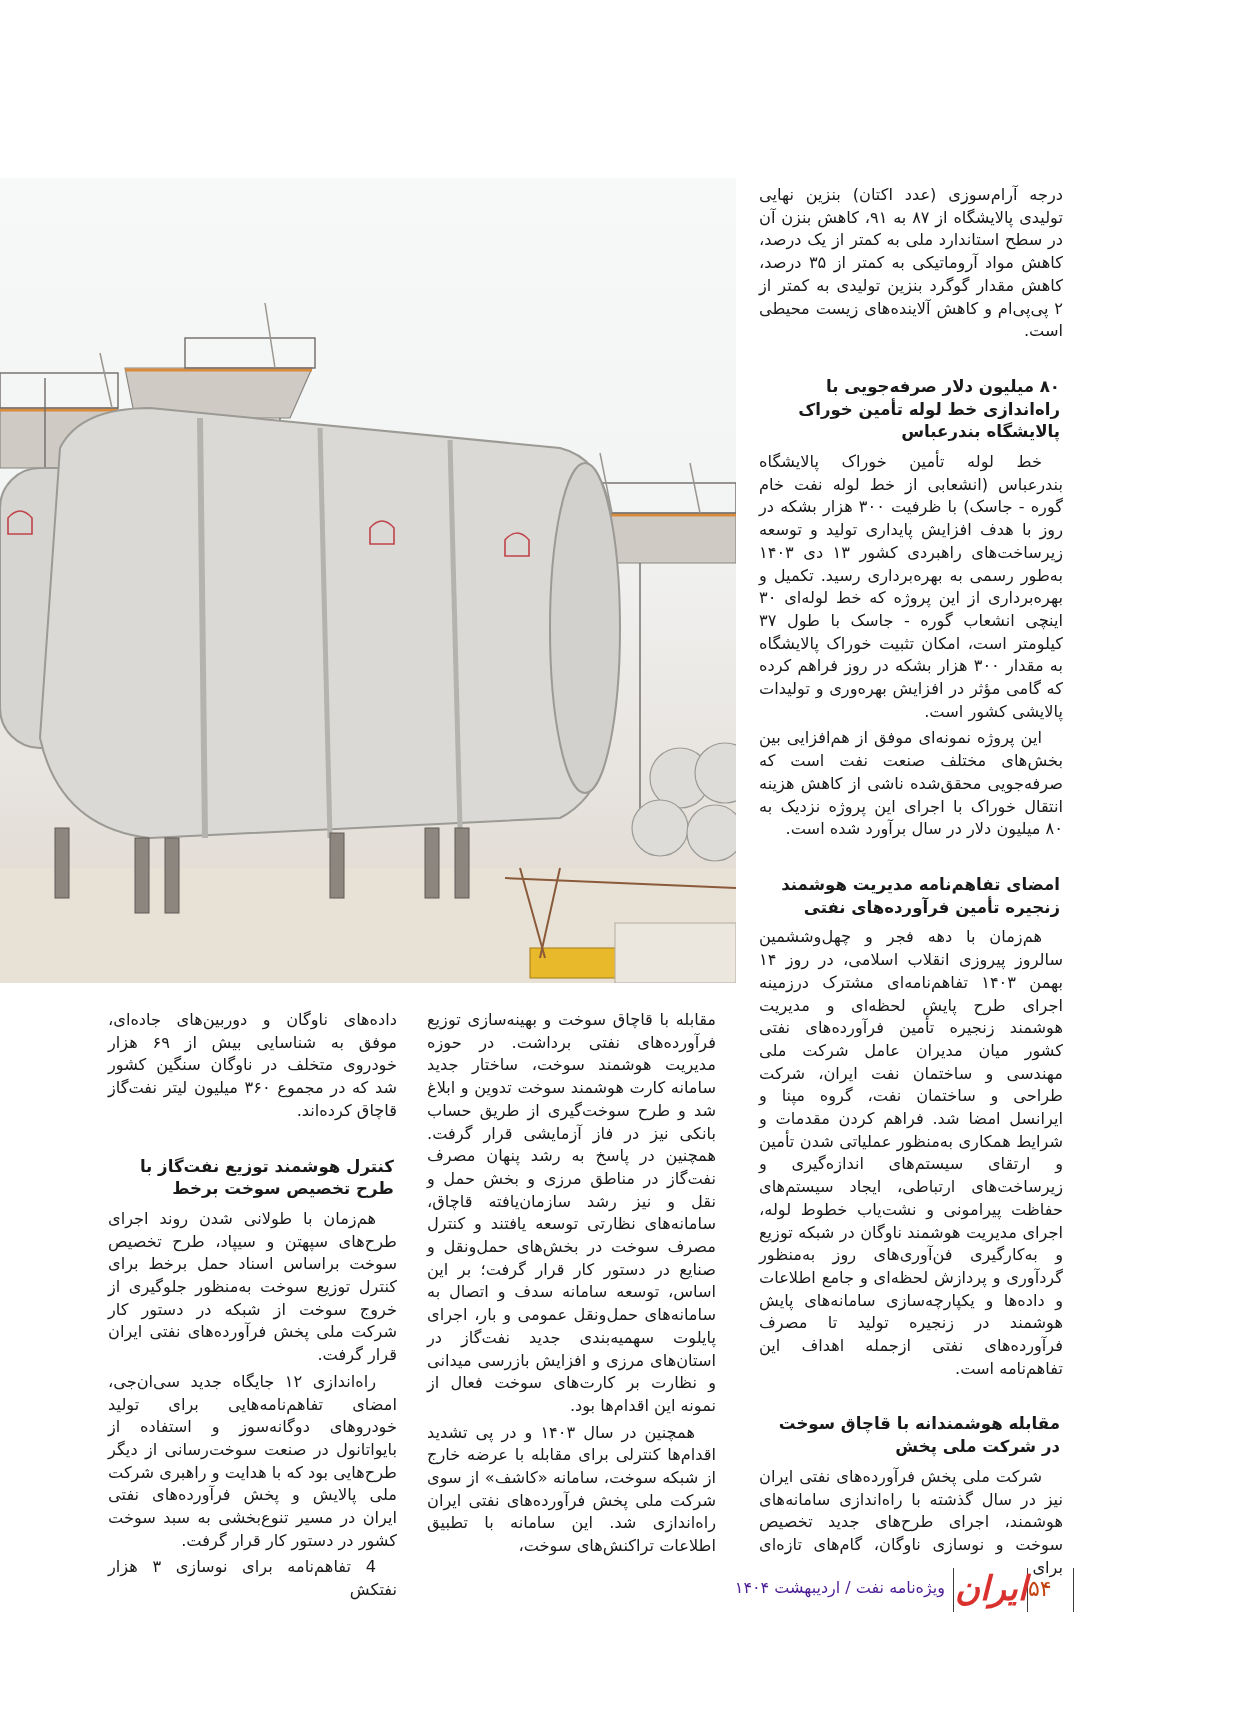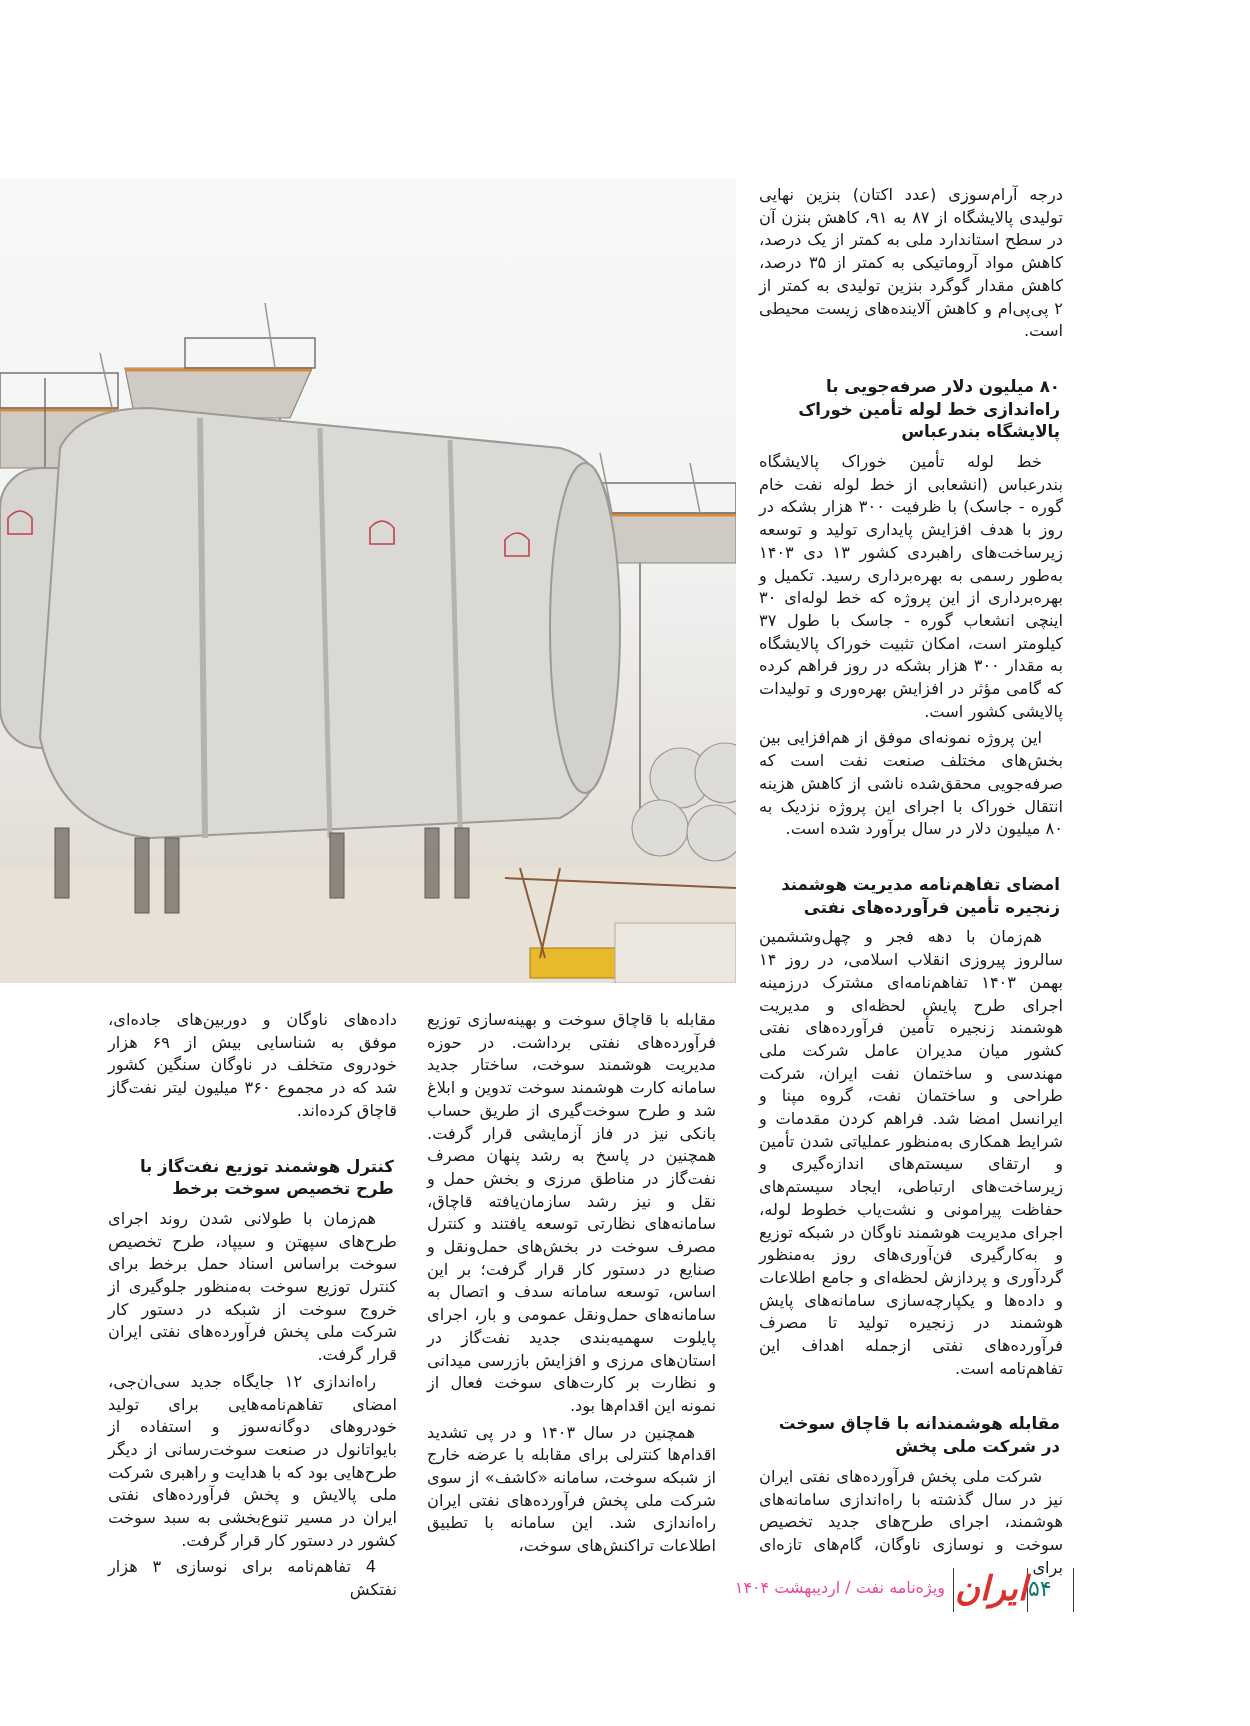--- a/index.html
+++ b/index.html
@@ -12,24 +12,24 @@
          font-size: 16.2px; line-height: 22.7px; }
   .col p { margin: 4px; }
   .col .indent { text-indent: 1.3em; }
   .col h3 { margin: 7px; font-size: 16.6px; line-height: 22.7px; font-weight: bold; text-align: right; }
   .gap { height: 22px; }
   .col-right { left: 755px; top: 180px; width: 312px; }
   .col-mid { left: 423px; top: 1005px; width: 297px; }
   .col-left { left: 104px; top: 1005px; width: 297px; }
   .footer { position: absolute; top: 1566px; left: 0; width: 1250px; height: 48px; direction: ltr; }
   .footer .sep { position: absolute; top: 2px; width: 1px; height: 44px; background: #3a3a3a; }
-  .footer .pnum { position: absolute; left: 1028px; top: 10px; font-size: 22px; color: #0f766e; direction: rtl; }
+  .footer .pnum { position: absolute; left: 1028px; top: 10px; font-size: 22px; color: #c2410c; direction: rtl; }
   .footer .logo { position: absolute; left: 955px; top: 0px; font-size: 34px; font-weight: bold; font-style: italic;
                   font-family: "DejaVu Serif", serif; direction: rtl; line-height: 44px; }
-  .footer .issue { position: absolute; right: 305px; top: 12px; font-size: 16px; color: #ec4899; direction: rtl; white-space: nowrap; }
+  .footer .issue { position: absolute; right: 305px; top: 12px; font-size: 16px; color: #4c1d95; direction: rtl; white-space: nowrap; }
 </style>
 </head>
 <body>
 
 <div class="photo">
   <svg width="736" height="805" viewBox="0 0 736 805" xmlns="http://www.w3.org/2000/svg">
 
     <g fill="#cfcac4" stroke="#8a8680" stroke-width="1.2">
       <polygon points="0,230 118,230 100,290 0,290"></polygon>
       <polygon points="125,190 312,190 290,240 135,240"></polygon>

